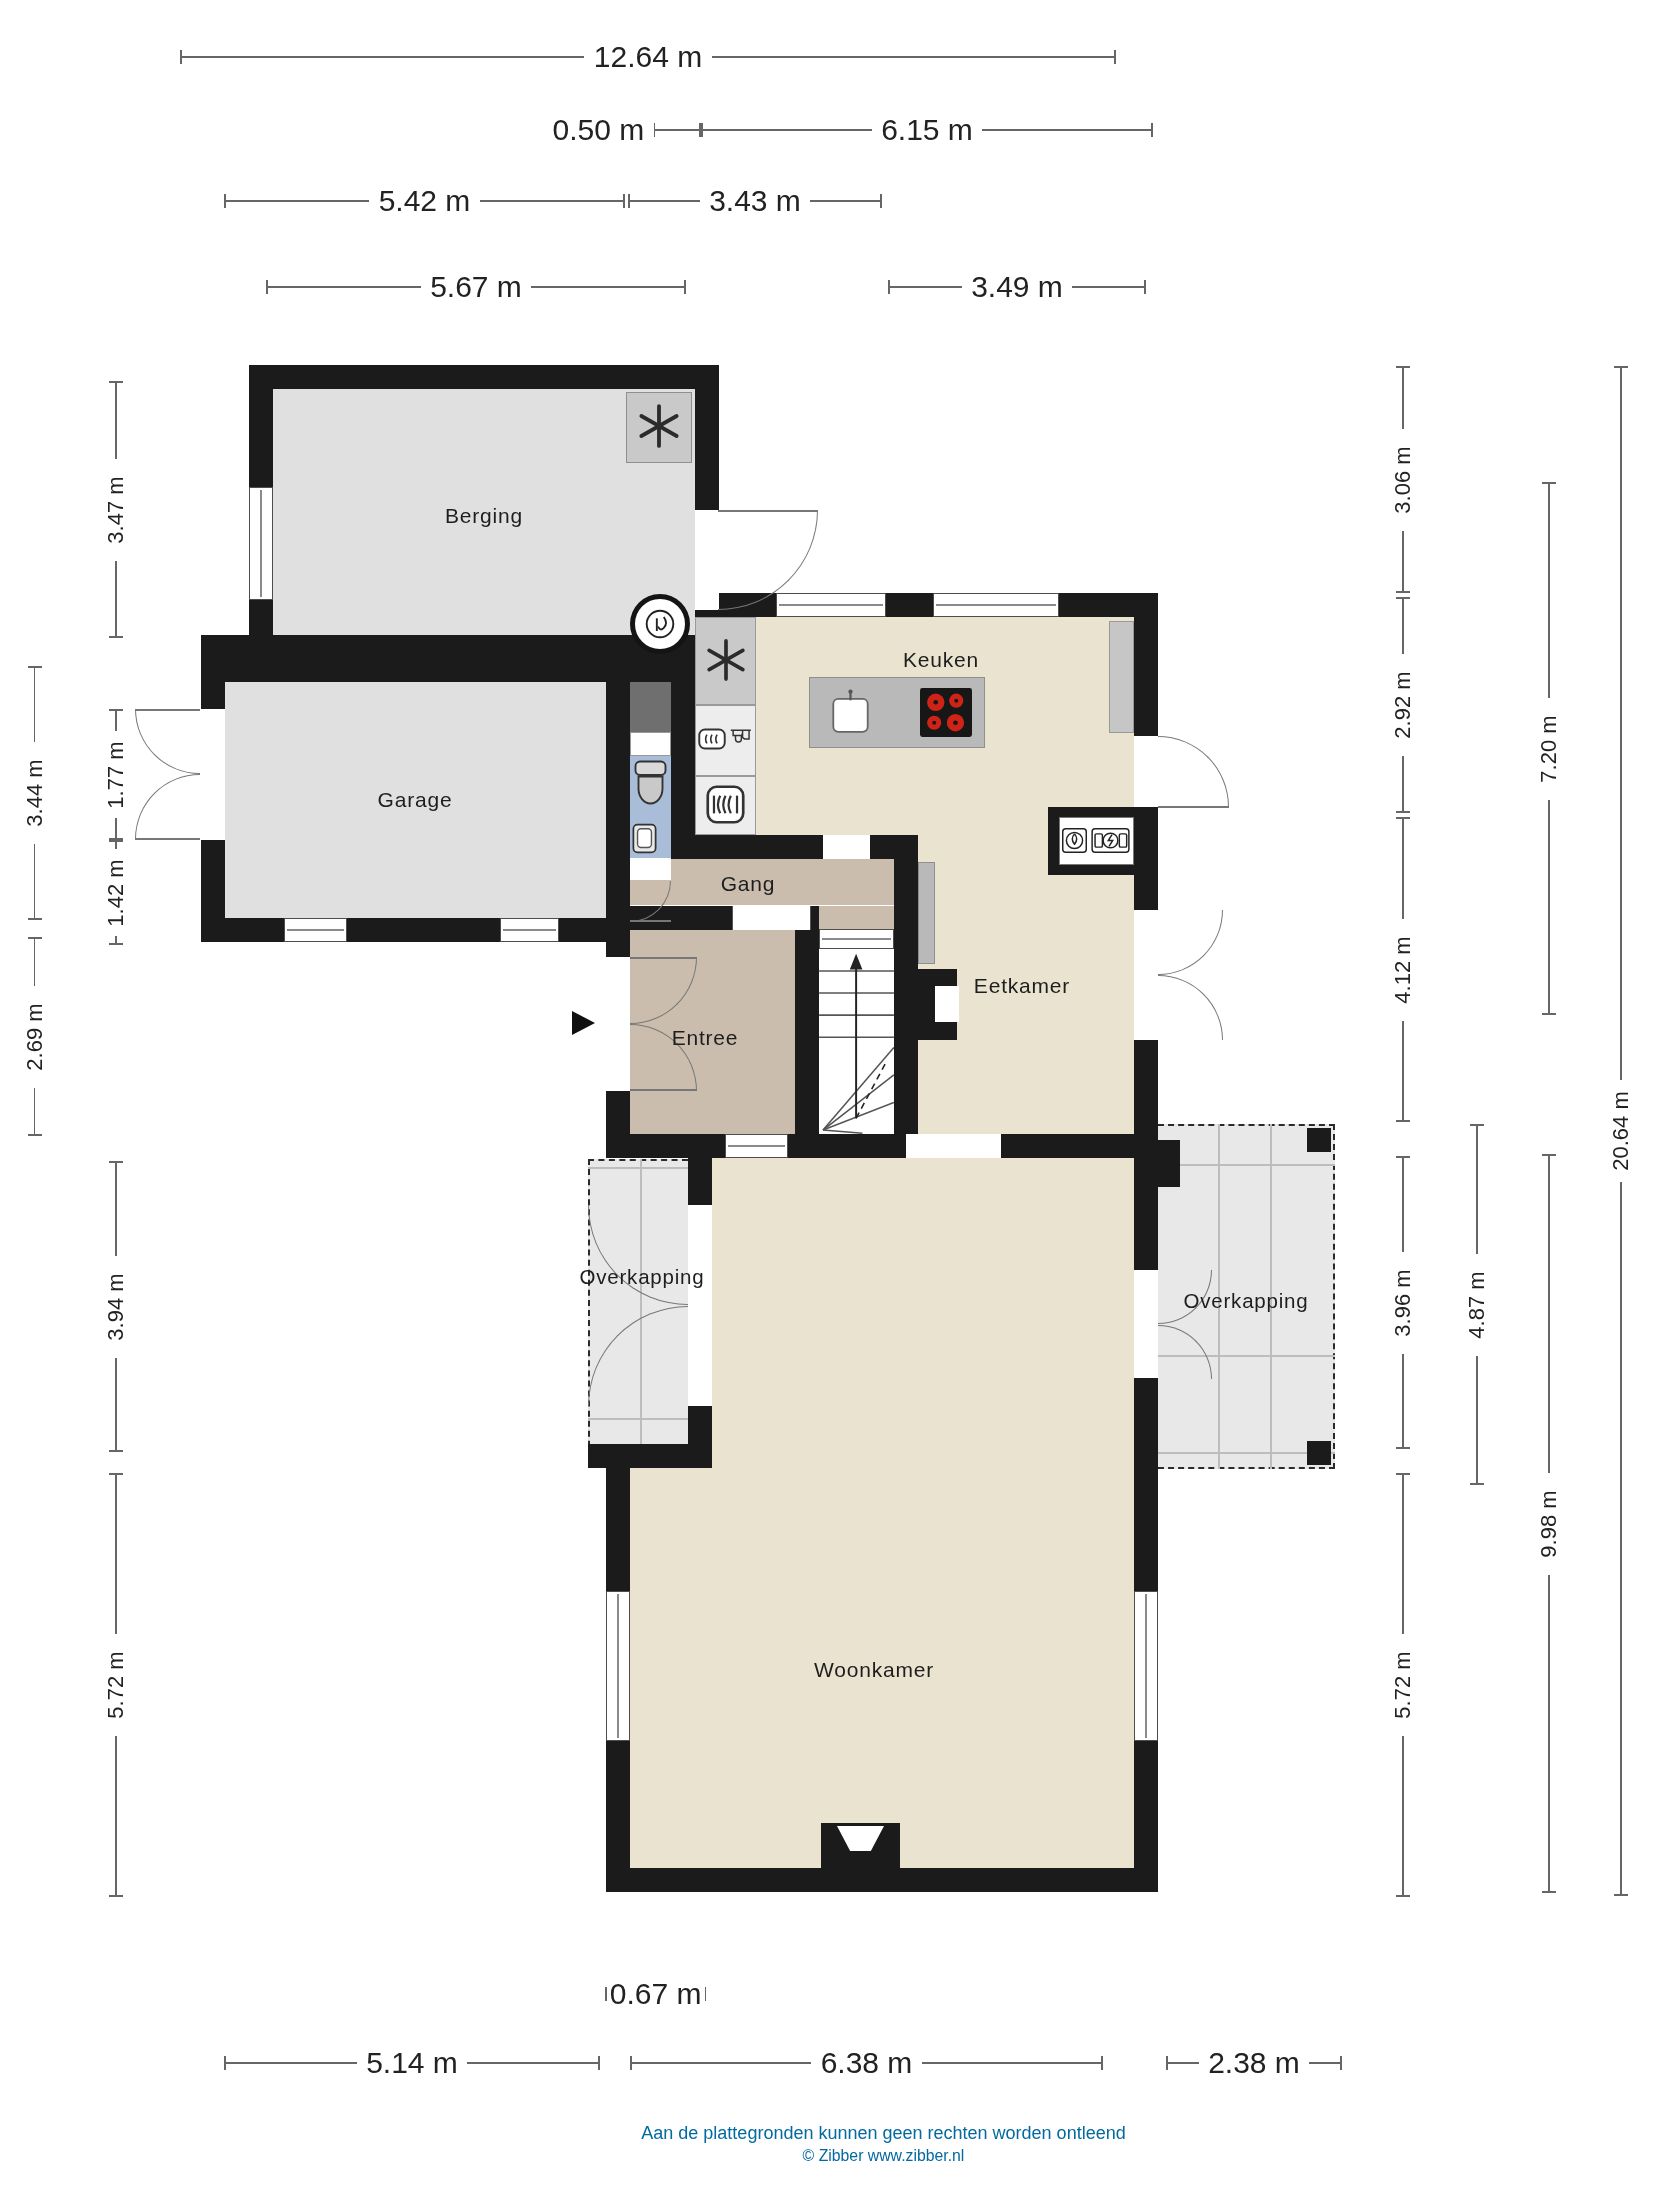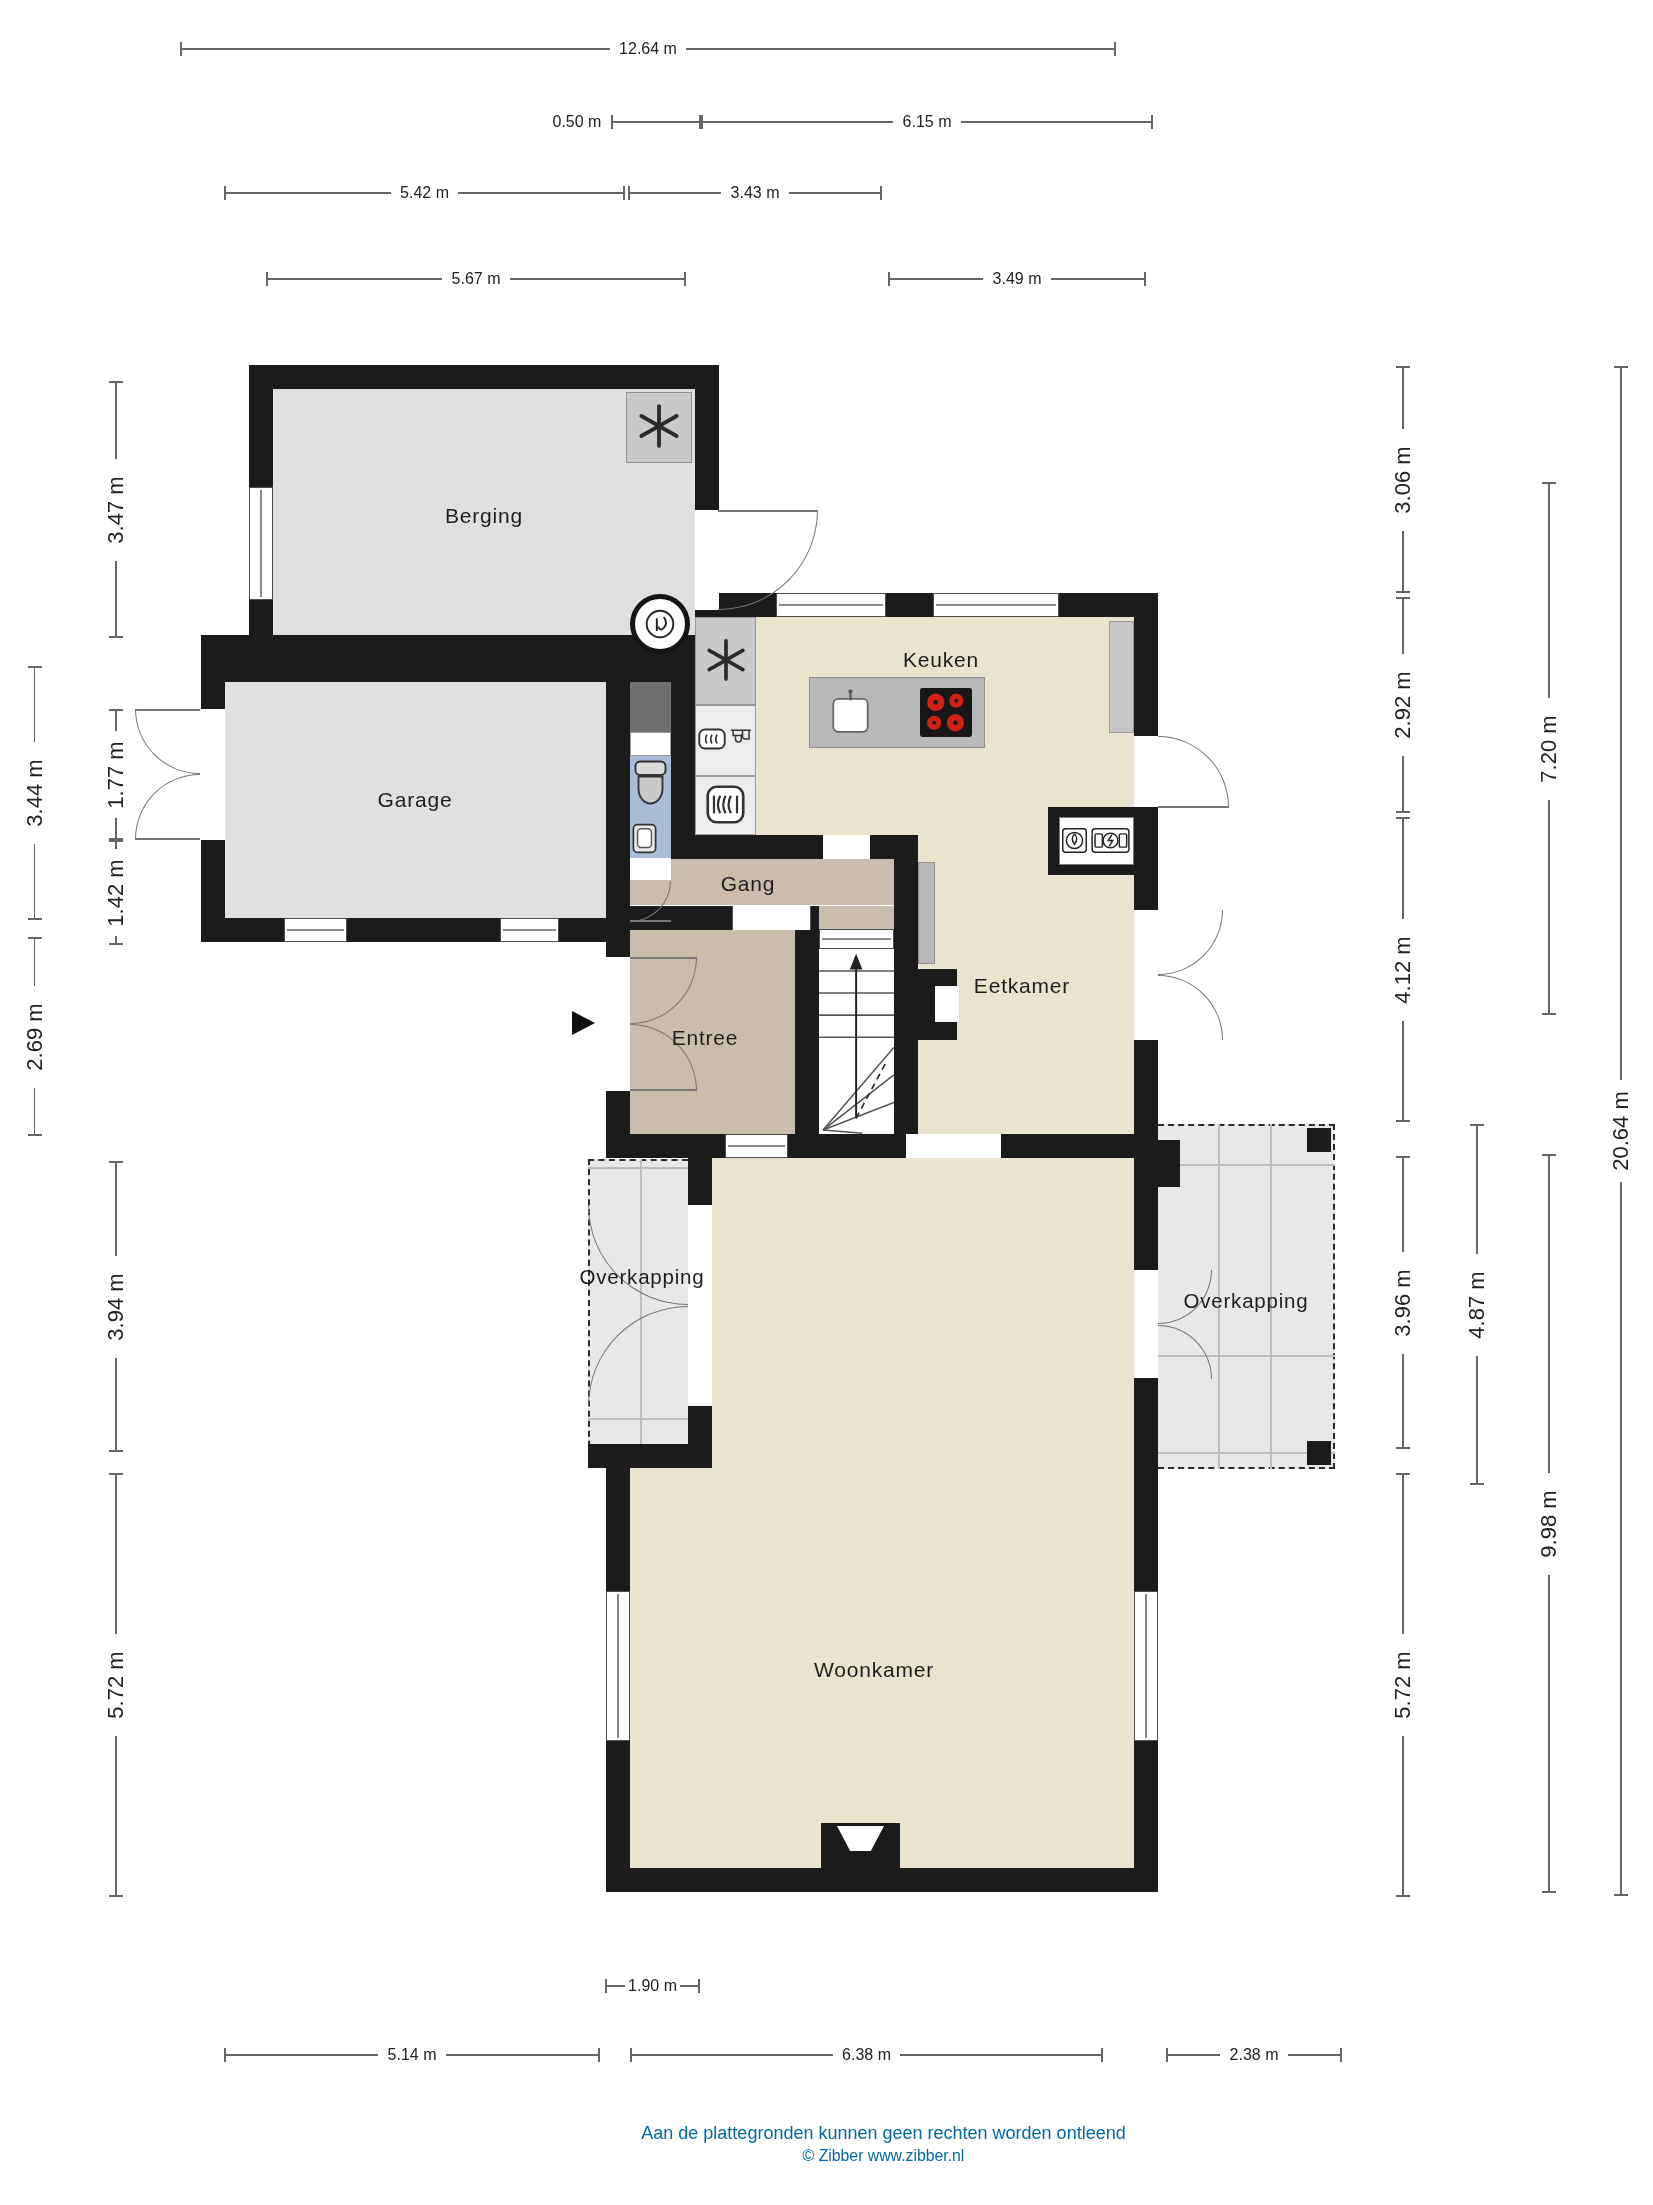--- a/index.html
+++ b/index.html
@@ -12,21 +12,21 @@
   .win{position:absolute;background:#fff;border:1.6px solid #4d4d4d;box-sizing:border-box;}
   .win.h::before{content:"";position:absolute;left:1.6px;right:1.6px;top:50%;height:1.6px;margin-top:-0.8px;background:#8a8a8a;}
   .win.v::before{content:"";position:absolute;top:1.6px;bottom:1.6px;left:50%;width:1.6px;margin-left:-0.8px;background:#8a8a8a;}
   .arc{position:absolute;box-sizing:border-box;border:0 solid #777;}
   .arc.tl{border-bottom:1.6px solid #777;border-right:1.6px solid #777;border-radius:0 0 100% 0;}
   .arc.tr{border-bottom:1.6px solid #777;border-left:1.6px solid #777;border-radius:0 0 0 100%;}
   .arc.bl{border-top:1.6px solid #777;border-right:1.6px solid #777;border-radius:0 100% 0 0;}
   .arc.br{border-top:1.6px solid #777;border-left:1.6px solid #777;border-radius:100% 0 0 0;}
   .leaf{position:absolute;background:#777;}
   .room-label{position:absolute;transform:translate(-50%,-50%);font-size:21px;color:#1e1e1e;white-space:nowrap;letter-spacing:0.8px;}
-  .hdim{position:absolute;display:flex;align-items:center;font-size:16px;color:#222;white-space:nowrap;}
+  .hdim{position:absolute;display:flex;align-items:center;font-size:30px;color:#222;white-space:nowrap;}
   .hdim .t{width:1.6px;height:14px;background:#666;flex:0 0 auto;}
   .hdim .s{flex:1;height:1.6px;background:#666;}
   .hdim span{padding:0 9.5px;}
   .vdim{position:absolute;display:flex;flex-direction:column;align-items:center;font-size:22px;color:#222;width:28px;}
   .vdim .t{height:1.6px;width:14px;background:#666;flex:0 0 auto;}
   .vdim .s{flex:1;width:1.6px;background:#666;}
   .vdim .lbl{height:102px;width:100%;position:relative;flex:0 0 auto;}
   .vdim .lbl span{position:absolute;left:50%;top:50%;transform:translate(-50%,-50%) rotate(-90deg);white-space:nowrap;}
   .ok{position:absolute;background:#e8e8e8;border:2.4px dashed #2a2a2a;box-sizing:border-box;}
   .gl{position:absolute;background:#bdbdbd;}
@@ -338,21 +338,21 @@
     <i class="t"></i>
       <i class="s"></i>
       <span>3.49 m</span>
       <i class="s"></i>
       <i class="t"></i>
   </div>
 
   <div class="hdim" style="left:605px;top:1977px;width:95px;">
     <i class="t"></i>
       <i class="s"></i>
-      <span style="padding:0 3.2px;">1.90 m</span>
+      <span style="padding:0 3.2px;">0.67 m</span>
       <i class="s"></i>
       <i class="t"></i>
   </div>
   <div class="hdim" style="left:224px;top:2046px;width:376px;">
     <i class="t"></i>
       <i class="s"></i>
       <span>5.14 m</span>
       <i class="s"></i>
       <i class="t"></i>
   </div>

